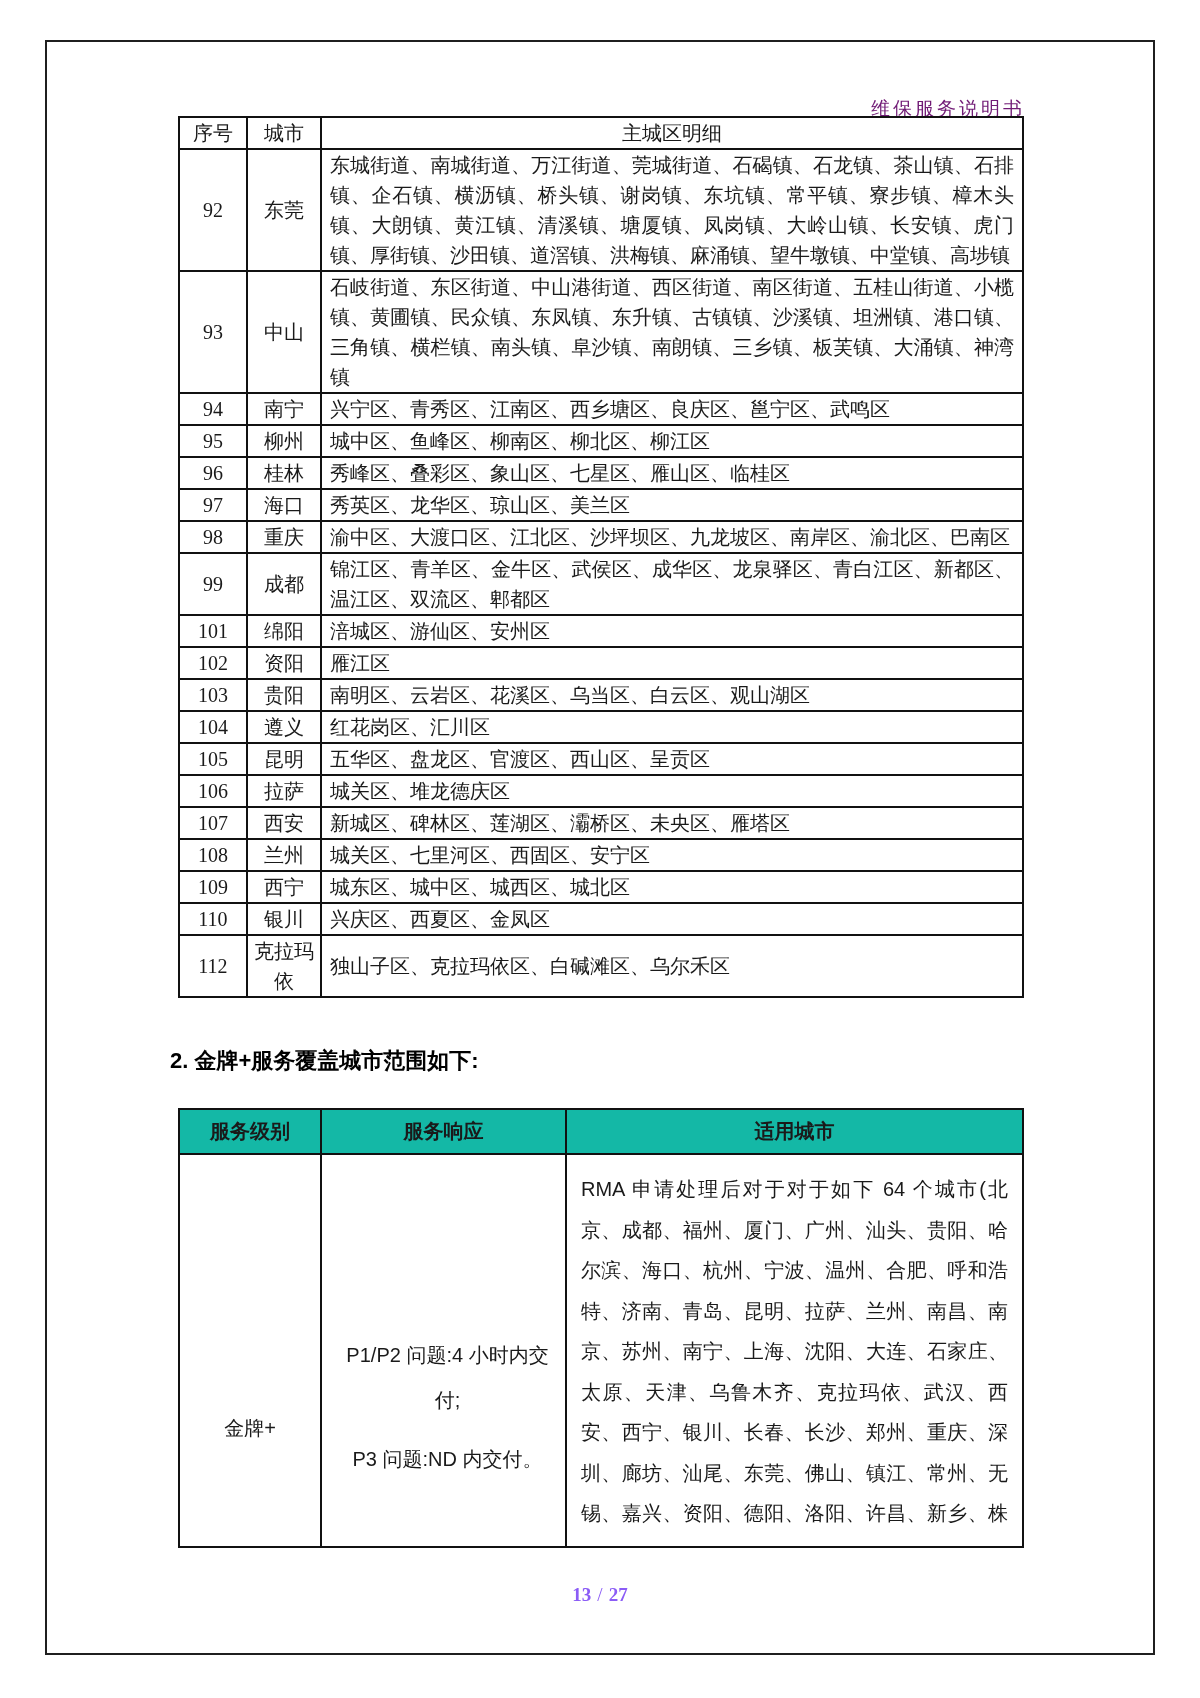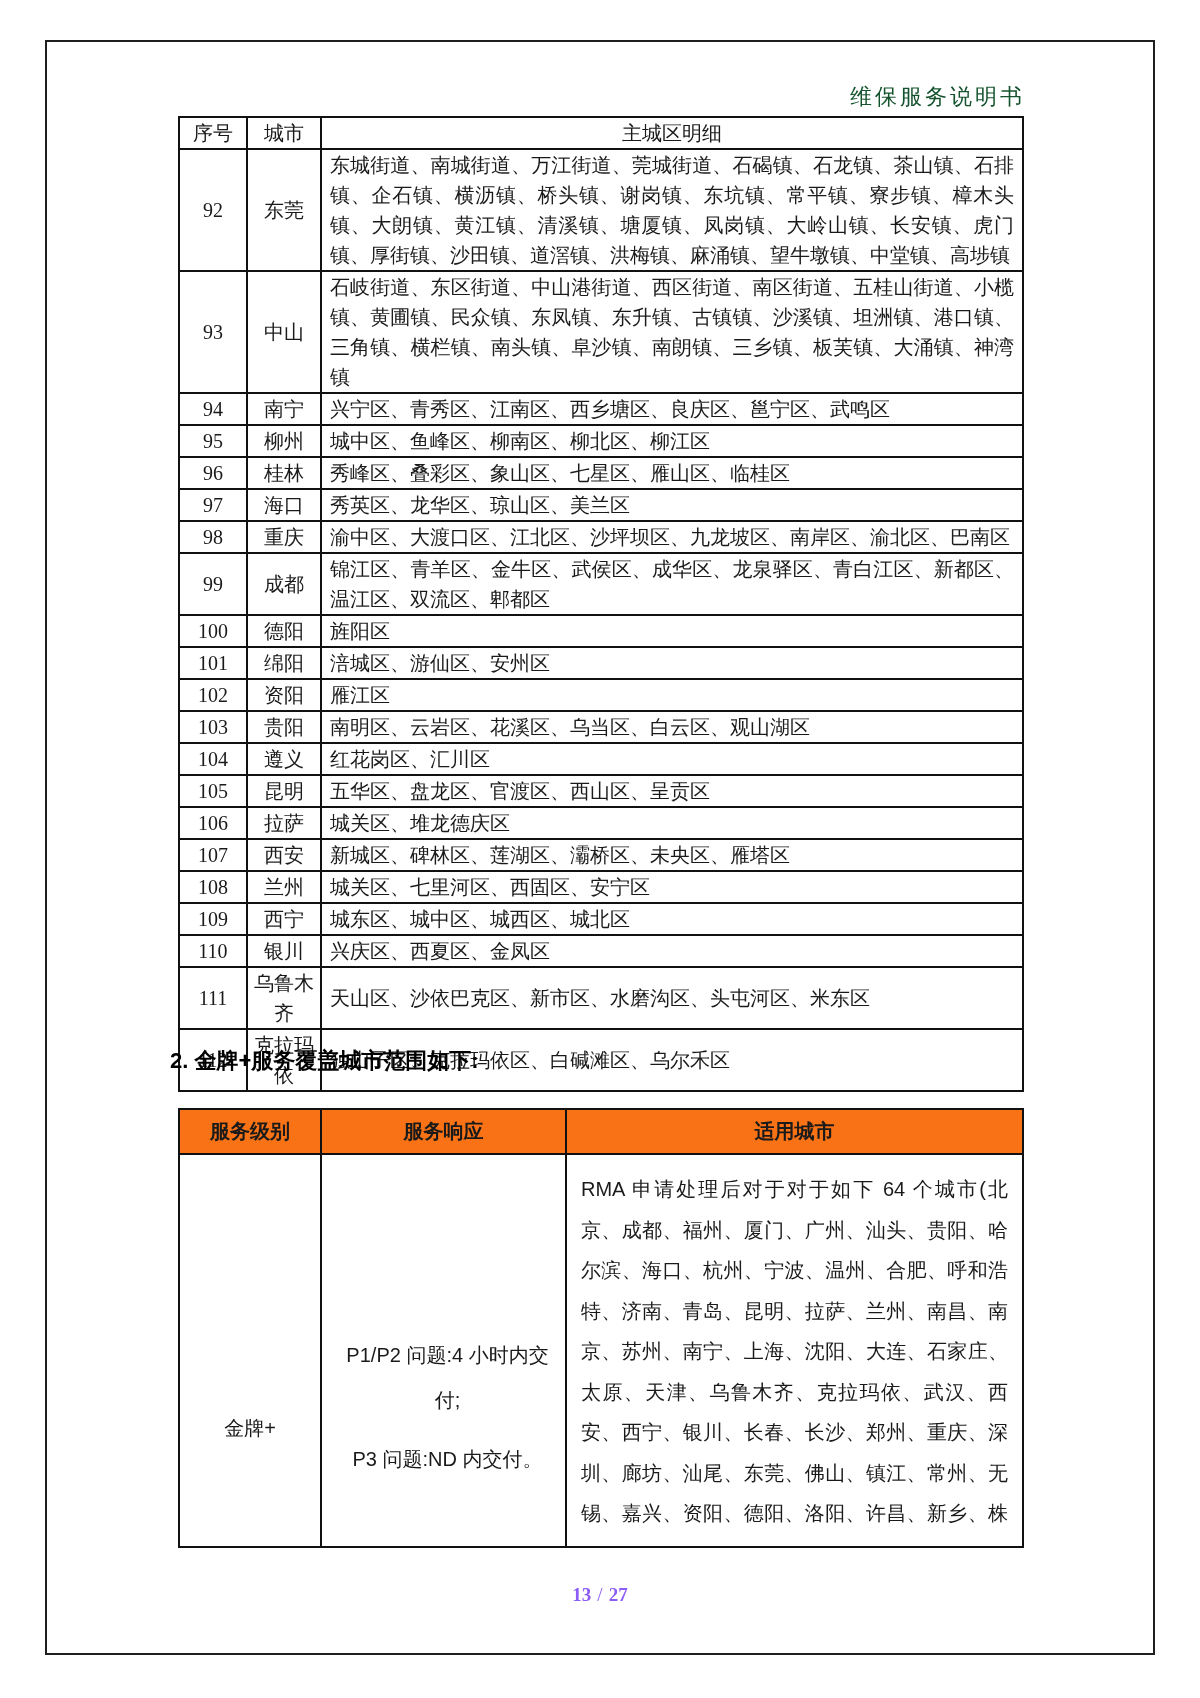--- a/index.html
+++ b/index.html
@@ -1,37 +1,37 @@
 <!DOCTYPE html>
 <html><head>
 <meta charset="utf-8">
 <style>
   html,body{margin:0;padding:0;background:#e9e9e9;}
   .page{position:relative;width:1200px;height:1698px;background:#ffffff;
         font-family:"Liberation Serif","DejaVu Serif",serif;color:#1a1a1a;overflow:hidden;}
   .page-border{position:absolute;left:45px;top:40px;width:1106px;height:1611px;
         border:2px solid #1f1f1f;}
-  .doc-header{position:absolute;top:82px;right:175px;font-size:22px;color:#14532d;
+  .doc-header{position:absolute;top:96px;right:175px;font-size:19px;color:#701a75;
         letter-spacing:3px;font-family:"Liberation Serif","DejaVu Serif",serif;}
   
   table{border-collapse:collapse;table-layout:fixed;}
   .city-table{position:absolute;left:178px;top:116px;width:844px;font-size:20px;}
   .city-table th,.city-table td{border:2px solid #111;}
   .city-table th{font-weight:normal;height:30px;line-height:30px;padding:0;text-align:center;}
   .city-table td{line-height:30px;padding:0;vertical-align:middle;}
   .city-table td.c-no,.city-table td.c-city{text-align:center;padding:0 0;}
   .city-table td.c-detail{text-align:justify;text-justify:inter-character;padding:0 8px;}
   
   .sec-heading{position:absolute;left:170px;top:1046px;font-size:22px;font-weight:bold;
         color:#000;font-family:"Liberation Sans","DejaVu Sans",sans-serif;}
   
   .svc-table{position:absolute;left:178px;top:1108px;width:844px;font-size:20px;
         font-family:"Liberation Sans","DejaVu Sans",sans-serif;}
   .svc-table th,.svc-table td{border:2px solid #111;}
-  .svc-table th{background:#f97316;font-weight:bold;height:43px;text-align:center;padding:0;}
+  .svc-table th{background:#14b8a6;font-weight:bold;height:43px;text-align:center;padding:0;}
   .svc-table td{vertical-align:top;}
   .svc-table tr.svc-body{height:393px;}
   td.svc-level{text-align:center;padding-top:258px;line-height:30px;}
   td.svc-response{text-align:center;padding-top:178px;line-height:45px;padding-left:16px;padding-right:8px;}
   td.svc-response .p3-line{margin-top:14px;}
   td.svc-cities{padding:14px 14px 0 14px;}
   .cities-box{height:364px;overflow:hidden;line-height:40.5px;text-align:justify;text-justify:inter-character;}
   
   .page-footer{position:absolute;top:1584px;left:0;width:1200px;text-align:center;
         font-size:19px;font-weight:bold;color:#8b5cf6;}
@@ -93,25 +93,20 @@
           <td class="c-no">98</td>
           <td class="c-city">重庆</td>
           <td class="c-detail">渝中区、大渡口区、江北区、沙坪坝区、九龙坡区、南岸区、渝北区、巴南区</td>
         </tr>
         <tr>
           <td class="c-no">99</td>
           <td class="c-city">成都</td>
           <td class="c-detail">锦江区、青羊区、金牛区、武侯区、成华区、龙泉驿区、青白江区、新都区、温江区、双流区、郫都区</td>
         </tr>
         <tr>
-          <td class="c-no">100</td>
-          <td class="c-city">德阳</td>
-          <td class="c-detail">旌阳区</td>
-        </tr>
-        <tr>
           <td class="c-no">101</td>
           <td class="c-city">绵阳</td>
           <td class="c-detail">涪城区、游仙区、安州区</td>
         </tr>
         <tr>
           <td class="c-no">102</td>
           <td class="c-city">资阳</td>
           <td class="c-detail">雁江区</td>
         </tr>
         <tr>
@@ -148,25 +143,20 @@
           <td class="c-no">109</td>
           <td class="c-city">西宁</td>
           <td class="c-detail">城东区、城中区、城西区、城北区</td>
         </tr>
         <tr>
           <td class="c-no">110</td>
           <td class="c-city">银川</td>
           <td class="c-detail">兴庆区、西夏区、金凤区</td>
         </tr>
         <tr>
-          <td class="c-no">111</td>
-          <td class="c-city">乌鲁木齐</td>
-          <td class="c-detail">天山区、沙依巴克区、新市区、水磨沟区、头屯河区、米东区</td>
-        </tr>
-        <tr>
           <td class="c-no">112</td>
           <td class="c-city">克拉玛依</td>
           <td class="c-detail">独山子区、克拉玛依区、白碱滩区、乌尔禾区</td>
         </tr>
       </tbody>
   </table>
 
   <div class="sec-heading">2. 金牌+服务覆盖城市范围如下:</div>
 
   <table class="svc-table">

